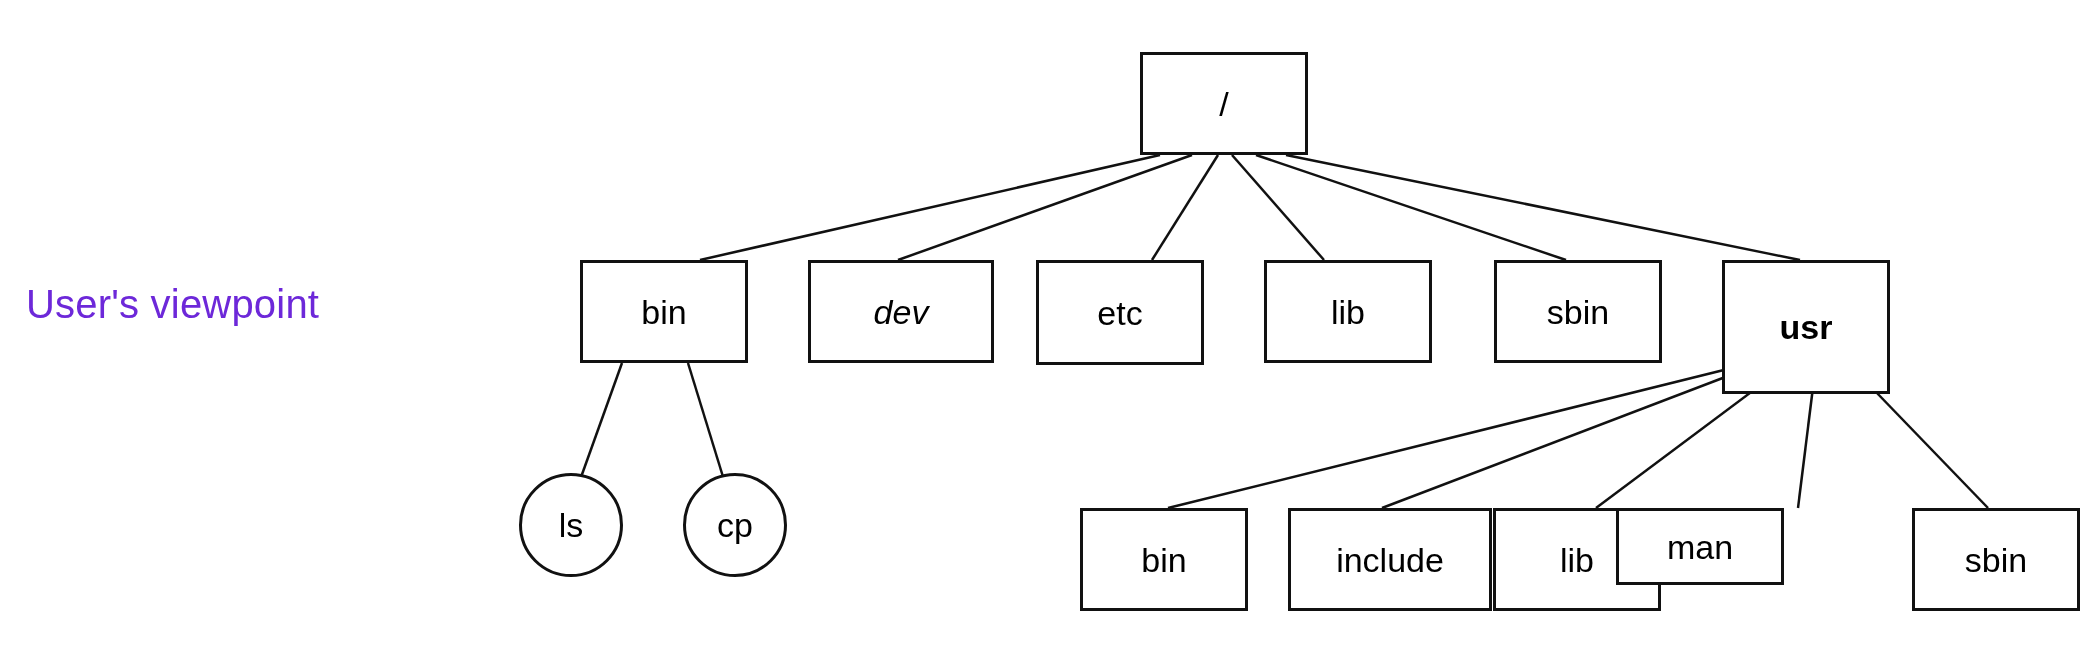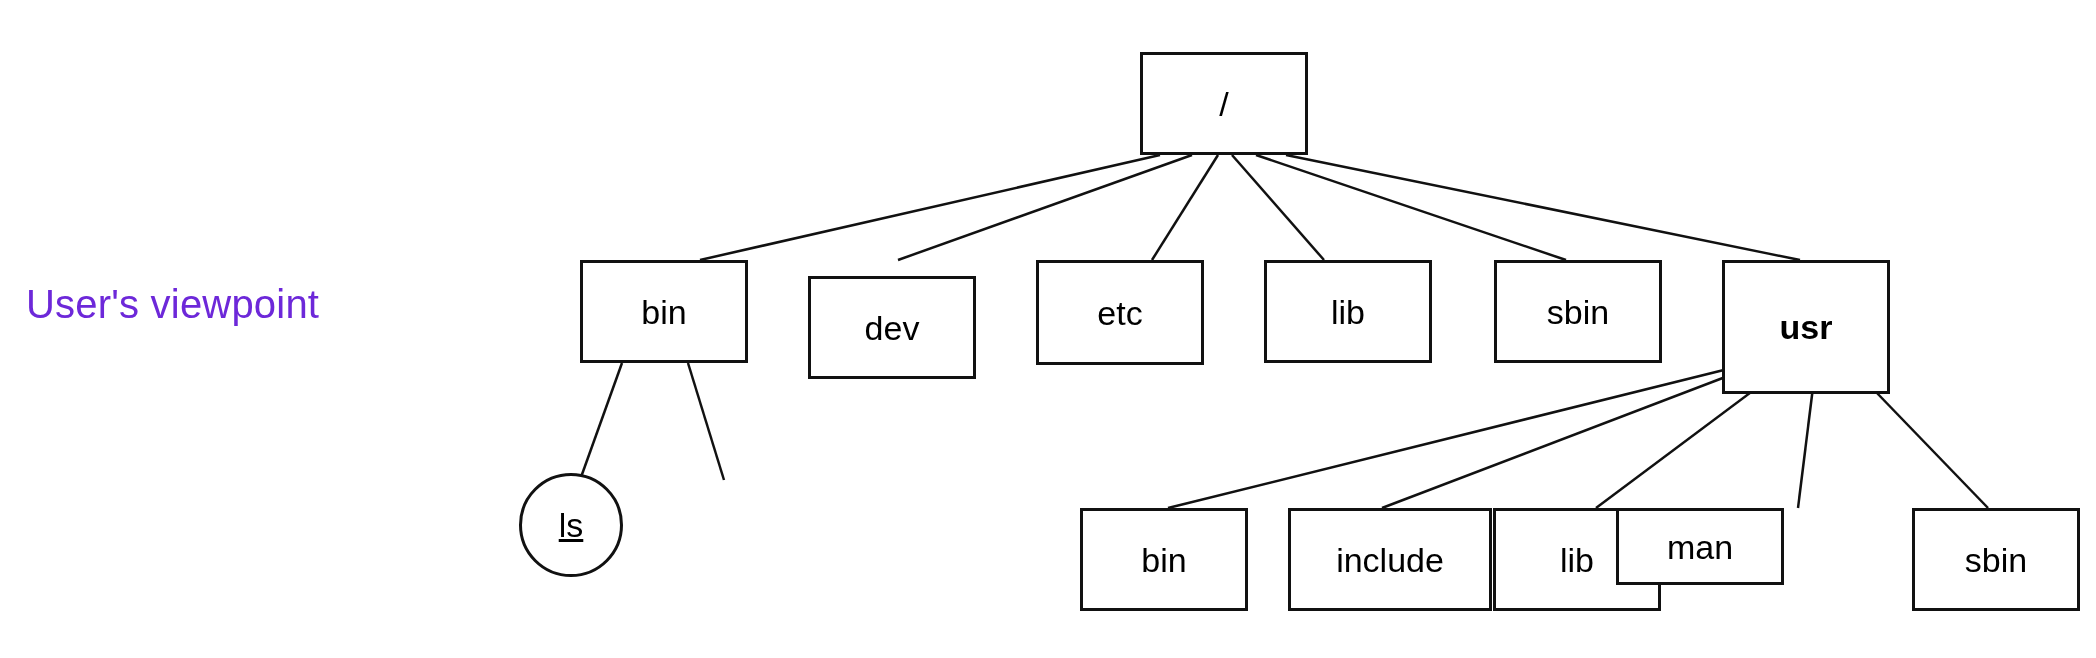--- a/index.html
+++ b/index.html
@@ -47,21 +47,20 @@
     align-items: center;
     justify-content: center;
     font-size: 34px;
     line-height: 1;
     color: #000000;
     z-index: 2;
   }
   .node.circle {
     border-radius: 50%;
     border-width: 3px;
-    text-decoration: underline;
   }
   .node-label {
     display: block;
     text-align: center;
   }
 </style>
 </head>
 <body>
 
 <div id="canvas">
@@ -83,37 +82,40 @@
     </svg>
 
   <div class="side-label">User's viewpoint</div>
 
 <div class="node" style="left: 1140px; top: 52px; width: 168px; height: 103px;">
       <span class="node-label">/</span>
     </div>
     <div class="node" style="left: 580px; top: 260px; width: 168px; height: 103px;">
       <span class="node-label">bin</span>
     </div>
-    <div class="node" style="left: 808px; top: 276px; width: 168px; height: 103px;">
+    <div class="node" style="left: 808px; top: 260px; width: 186px; height: 103px; font-style: italic;">
       <span class="node-label">dev</span>
     </div>
     <div class="node" style="left: 1036px; top: 260px; width: 168px; height: 105px;">
       <span class="node-label">etc</span>
     </div>
     <div class="node" style="left: 1264px; top: 260px; width: 168px; height: 103px;">
       <span class="node-label">lib</span>
     </div>
     <div class="node" style="left: 1494px; top: 260px; width: 168px; height: 103px;">
       <span class="node-label">sbin</span>
     </div>
     <div class="node" style="left: 1722px; top: 260px; width: 168px; height: 134px; font-weight: bold;">
       <span class="node-label">usr</span>
     </div>
     <div class="node circle" style="left: 519px; top: 473px; width: 104px; height: 104px;">
       <span class="node-label">ls</span>
+    </div>
+    <div class="node circle" style="left: 683px; top: 473px; width: 104px; height: 104px;">
+      <span class="node-label">cp</span>
     </div>
     <div class="node" style="left: 1080px; top: 508px; width: 168px; height: 103px;">
       <span class="node-label">bin</span>
     </div>
     <div class="node" style="left: 1288px; top: 508px; width: 204px; height: 103px;">
       <span class="node-label">include</span>
     </div>
     <div class="node" style="left: 1493px; top: 508px; width: 168px; height: 103px;">
       <span class="node-label">lib</span>
     </div>

